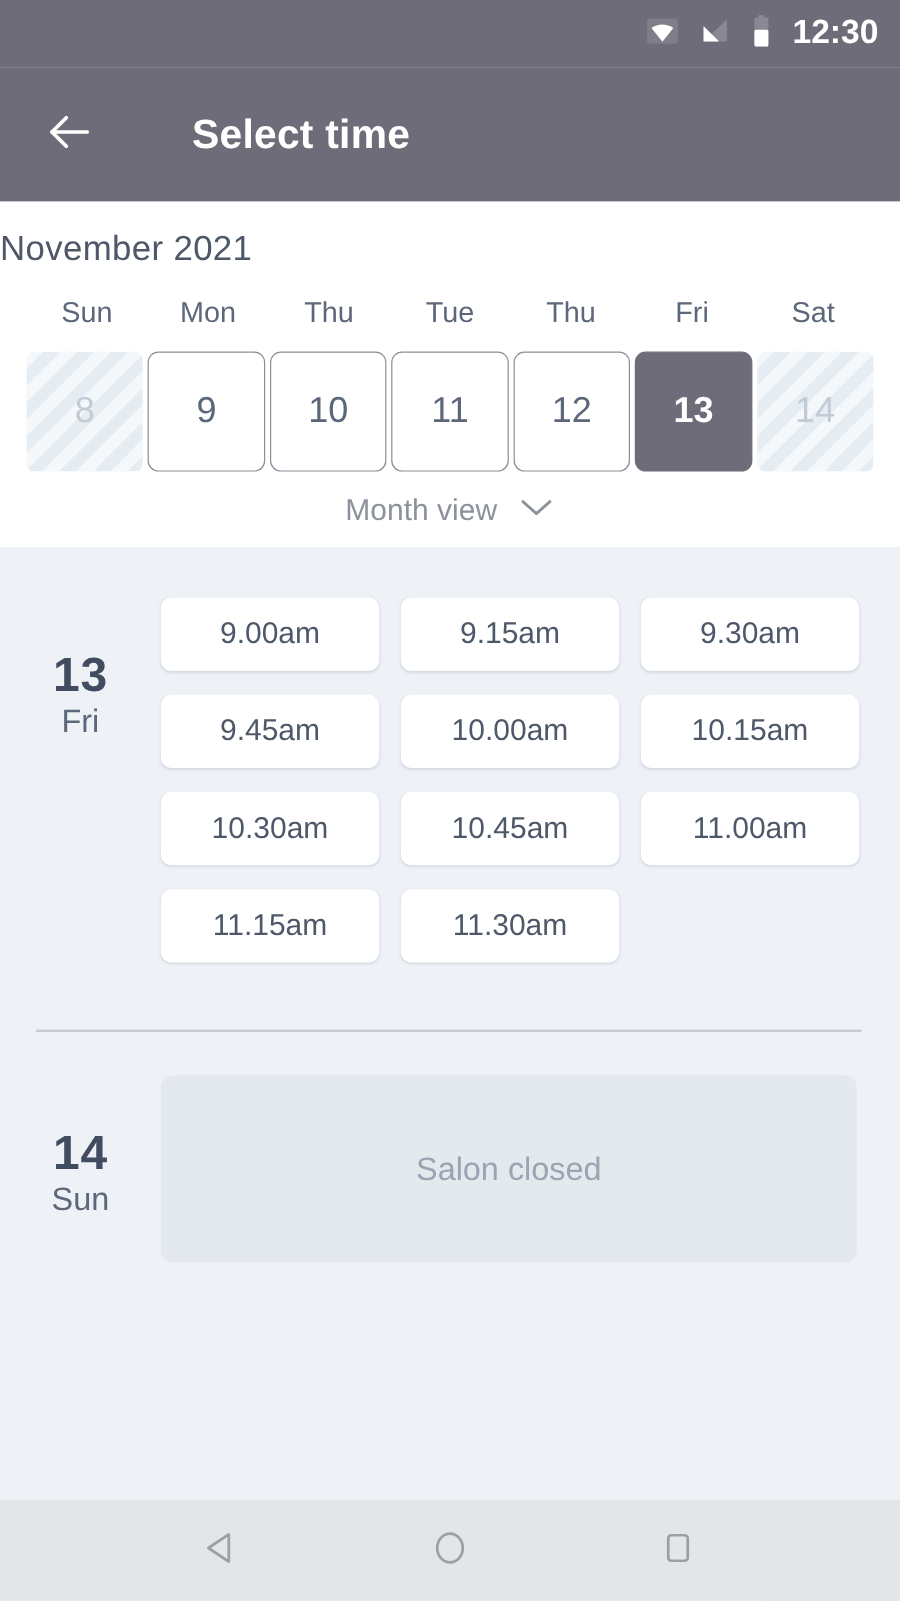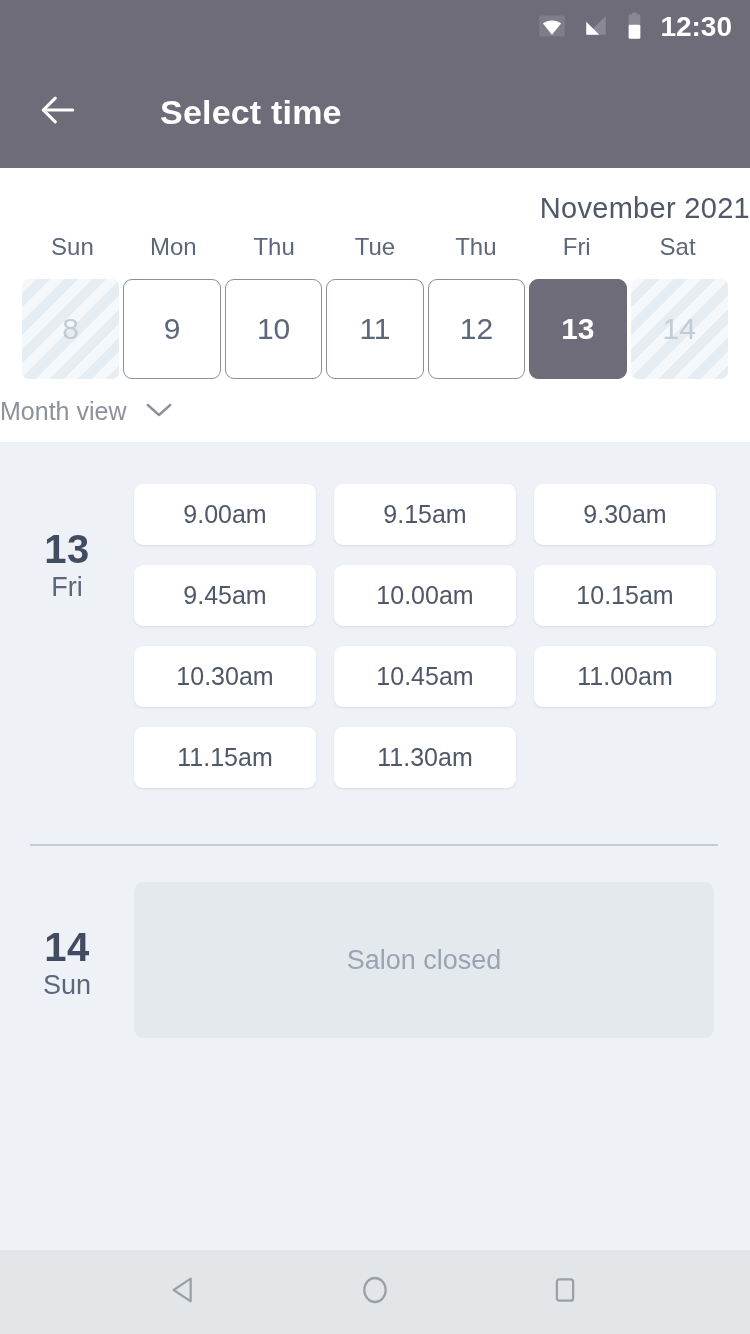--- a/index.html
+++ b/index.html
@@ -75,25 +75,25 @@
   }
 
   
   .calendar {
     background: #ffffff;
     flex: 0 0 auto;
     padding-top: 24px;
     padding-bottom: 16px;
   }
   .month-title {
-    text-align: right;
+    text-align: left;
     font-size: 29px;
     color: #4e5869;
     letter-spacing: 0.3px;
-    margin-bottom: 8px;
+    margin-bottom: 22px;
   }
   .weekday-row {
     display: grid;
     grid-template-columns: repeat(7, 1fr);
     padding: 0 22px;
     margin-bottom: 18px;
   }
   .weekday {
     text-align: center;
     font-size: 24px;
@@ -138,21 +138,21 @@
         rgba(226,234,241,0.55) 20px),
       #e9eff4;
     border: none;
     border-radius: 7px;
   }
 
   .month-view-toggle {
     margin-top: 18px;
     display: flex;
     align-items: center;
-    justify-content: flex-start;
+    justify-content: center;
     gap: 18px;
     cursor: pointer;
   }
   .month-view-label {
     font-size: 25px;
     color: #8c919c;
   }
 
   
   .slots-area {

